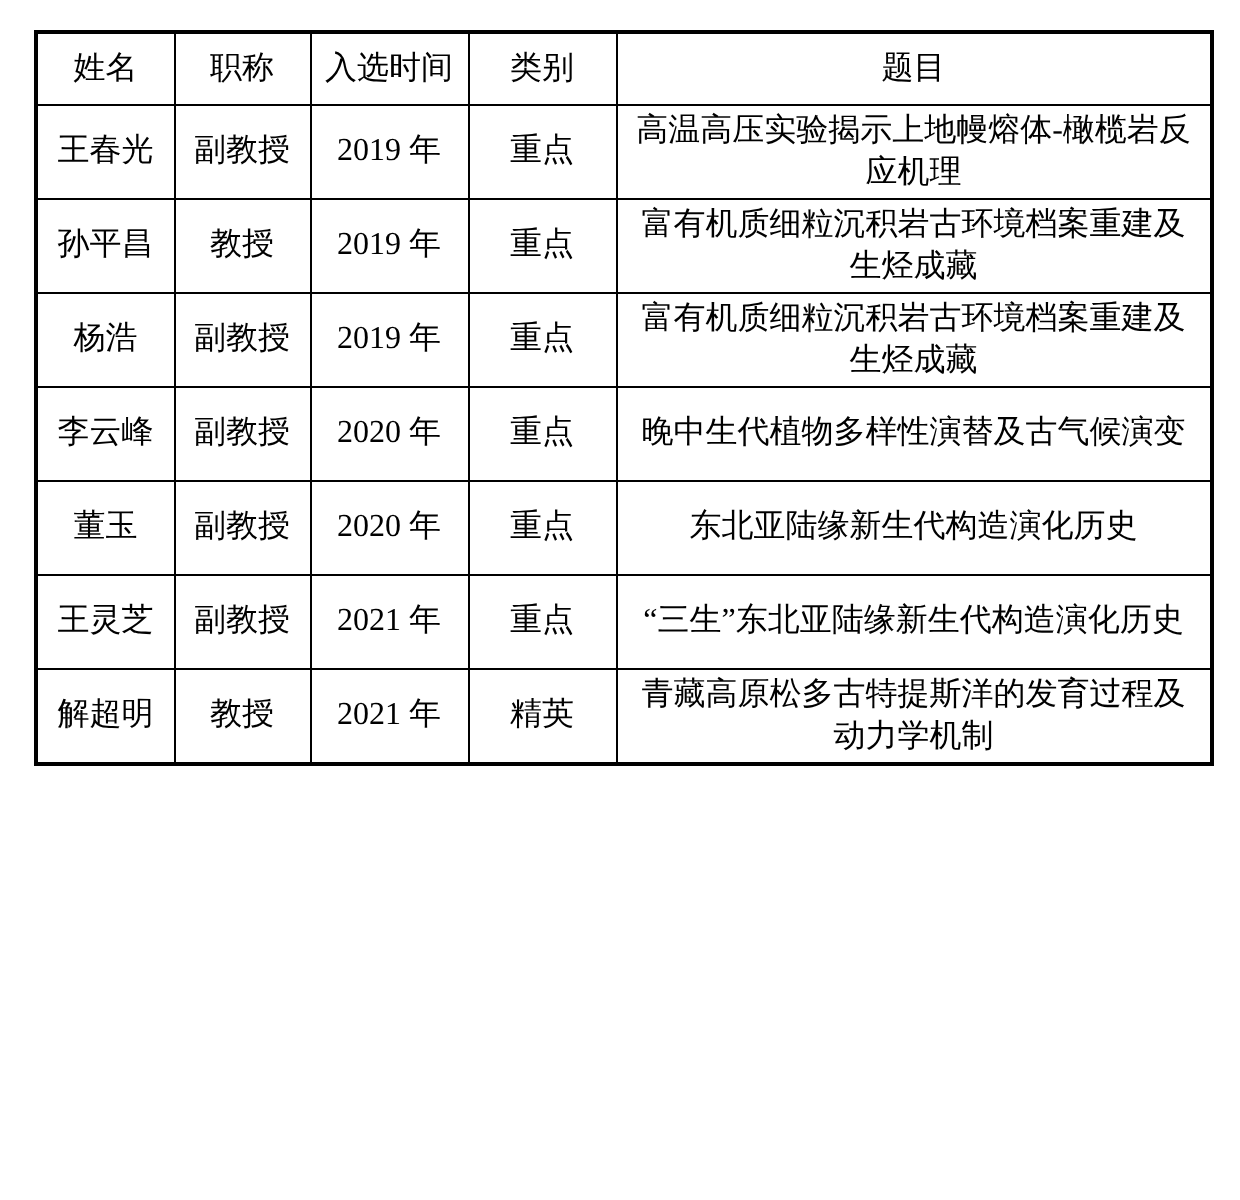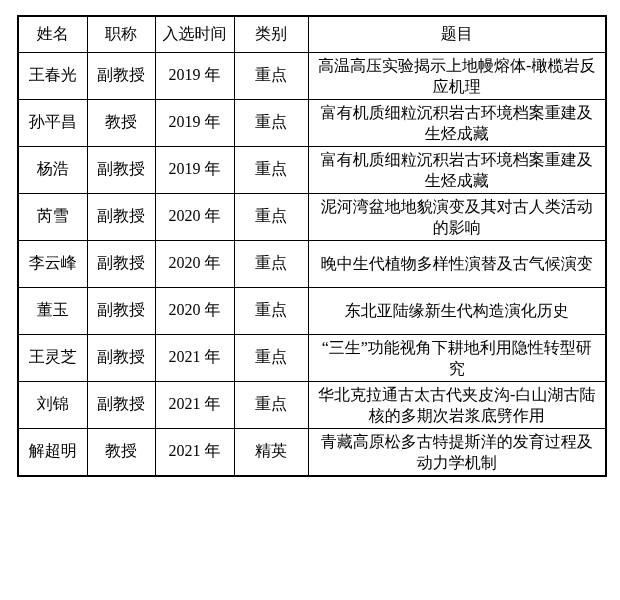--- a/index.html
+++ b/index.html
@@ -83,53 +83,39 @@
         <td class="topic">富有机质细粒沉积岩古环境档案重建及生烃成藏</td>
       </tr>
       <tr>
         <td class="center">杨浩</td>
         <td class="center">副教授</td>
         <td class="center">2019 年</td>
         <td class="center">重点</td>
         <td class="topic">富有机质细粒沉积岩古环境档案重建及生烃成藏</td>
       </tr>
       <tr>
-        <td class="center">芮雪</td>
-        <td class="center">副教授</td>
-        <td class="center">2020 年</td>
-        <td class="center">重点</td>
-        <td class="topic">泥河湾盆地地貌演变及其对古人类活动的影响</td>
-      </tr>
-      <tr>
         <td class="center">李云峰</td>
         <td class="center">副教授</td>
         <td class="center">2020 年</td>
         <td class="center">重点</td>
         <td class="topic">晚中生代植物多样性演替及古气候演变</td>
       </tr>
       <tr>
         <td class="center">董玉</td>
         <td class="center">副教授</td>
         <td class="center">2020 年</td>
         <td class="center">重点</td>
         <td class="topic">东北亚陆缘新生代构造演化历史</td>
       </tr>
       <tr>
         <td class="center">王灵芝</td>
         <td class="center">副教授</td>
         <td class="center">2021 年</td>
         <td class="center">重点</td>
-        <td class="topic">“三生”功能视角下耕地利用隐性转型研究</td>
-      </tr>
-      <tr>
-        <td class="center">刘锦</td>
-        <td class="center">副教授</td>
-        <td class="center">2021 年</td>
-        <td class="center">重点</td>
-        <td class="topic">华北克拉通古太古代夹皮沟-白山湖古陆核的多期次岩浆底劈作用</td>
+        <td class="topic">“三生”东北亚陆缘新生代构造演化历史</td>
       </tr>
       <tr>
         <td class="center">解超明</td>
         <td class="center">教授</td>
         <td class="center">2021 年</td>
         <td class="center">精英</td>
         <td class="topic">青藏高原松多古特提斯洋的发育过程及动力学机制</td>
       </tr>
     </tbody>
 </table>

